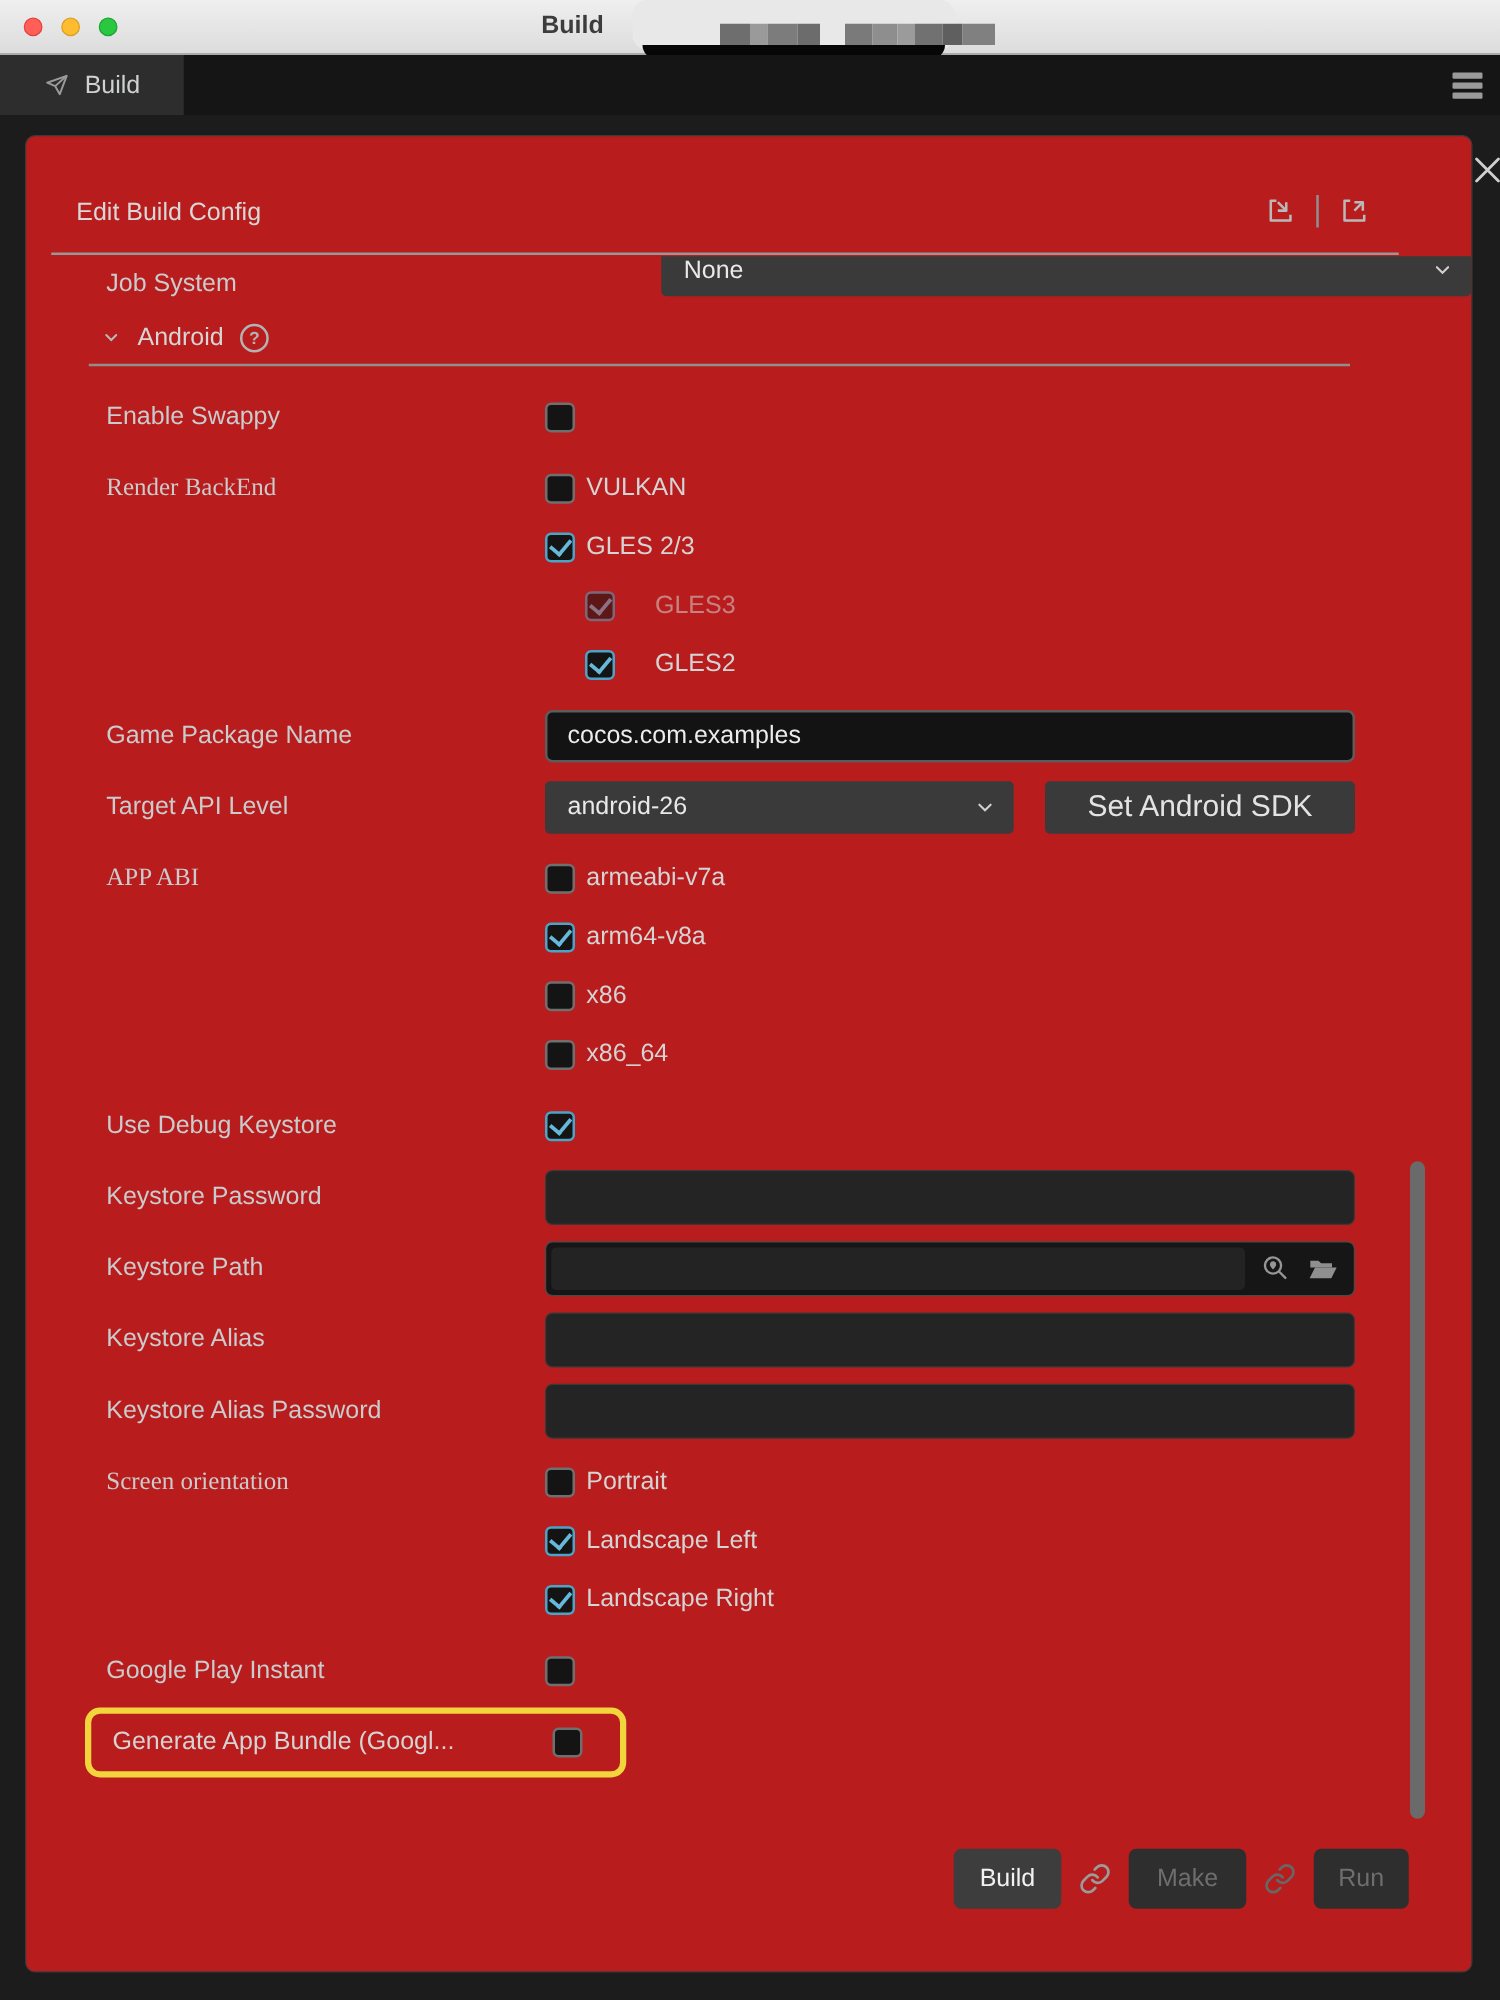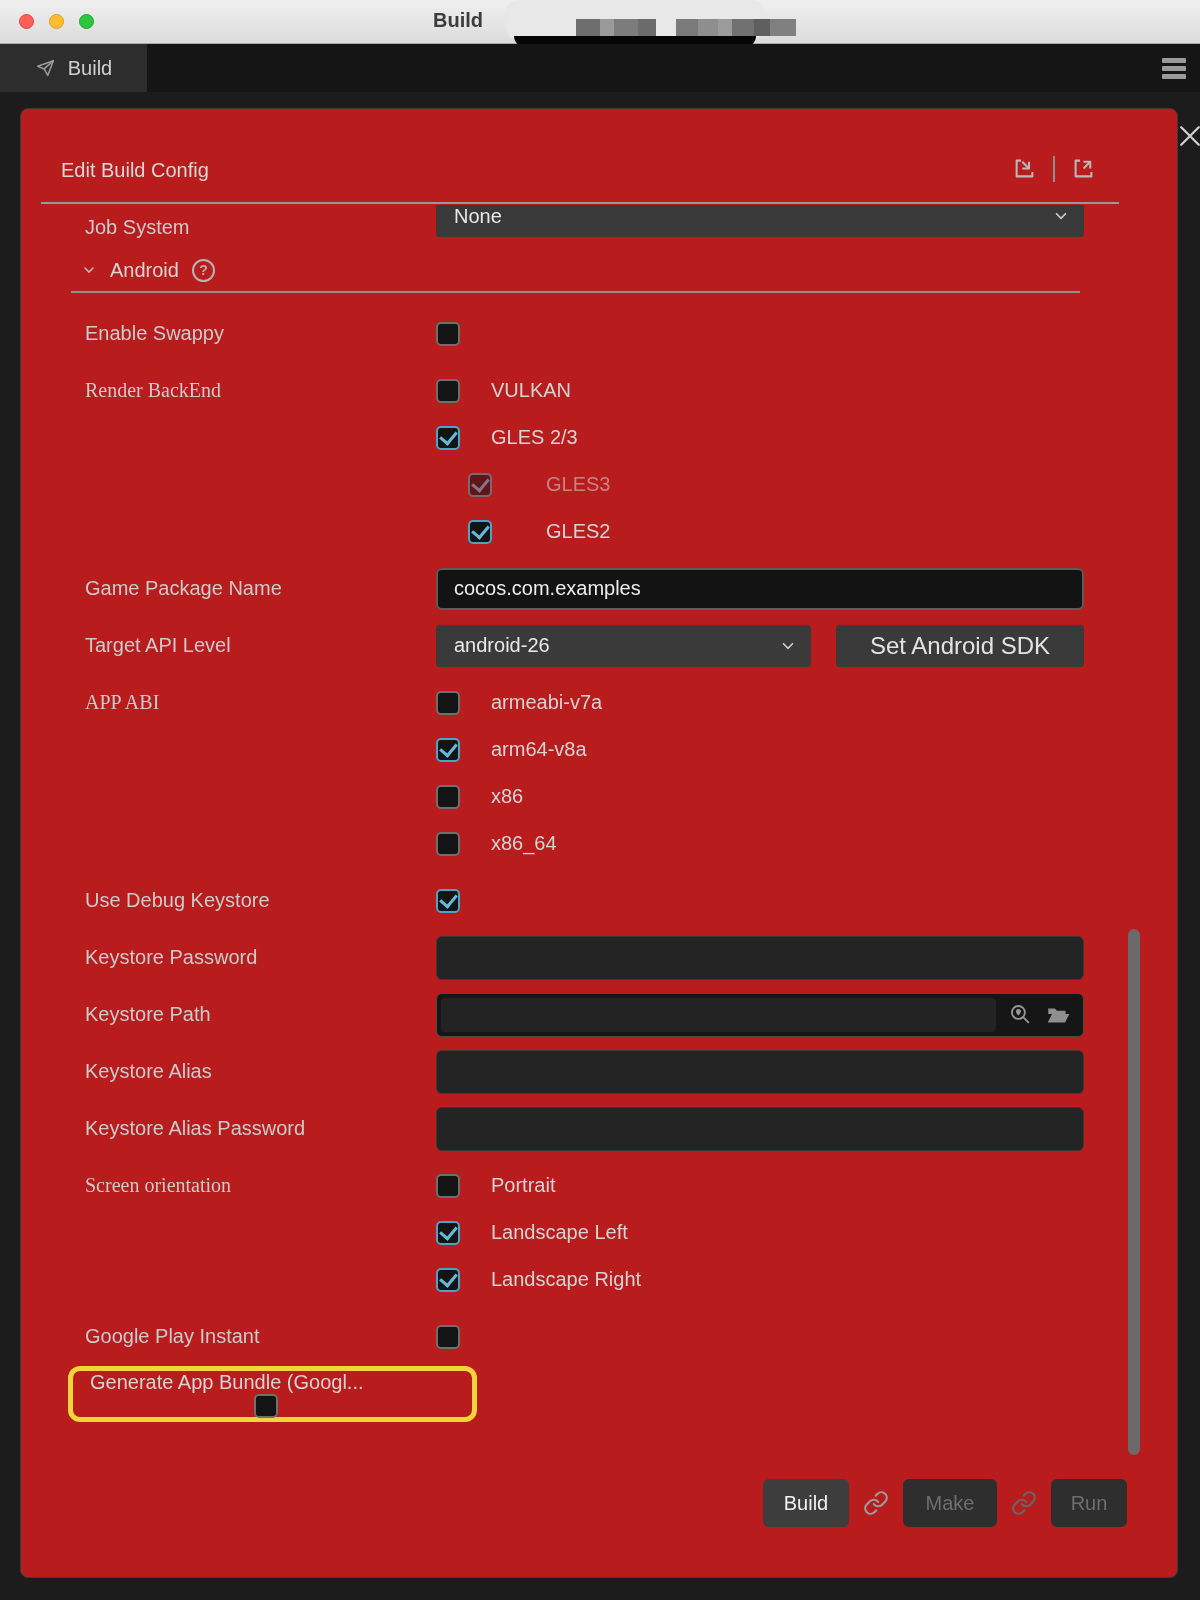--- a/index.html
+++ b/index.html
@@ -43,37 +43,37 @@
   .close-x { position:absolute; top:12px; right:-28px; width:30px; height:30px; cursor:pointer; }
   .hdr-icons { position:absolute; top:46px; right:22px; display:flex; align-items:center;
     gap:15px; }
   .hdr-divider { width:2px; height:26px; background:#8f8f8f; }
 
   
   .form { position:absolute; top:96px; left:0; right:0; height:1230px; overflow:hidden; }
   .row { display:flex; align-items:center; padding-left:64px; height:57px; }
   .row.first { margin-top:12px; }
   .label-cell { width:351px; font-size:20px; color:#c9cbcc; flex:none; }
-  .job-row { height:44px; }
+  .job-row { height:44px;justify-content:space-between; }
   .job-row .select { margin-top:-10px; align-self:flex-start; }
 
   .section-row { height:44px; margin:0 97px 0 50px; border-bottom:2px solid #8f8f8f;
     display:flex; align-items:center; gap:13px; padding-left:10px; }
   .section-title { font-size:20px; font-weight:500; color:#d6d6d6; }
   .help-badge { width:23px; height:23px; border:2px solid #b3b3b3; border-radius:50%;
     color:#b3b3b3; font-size:14px; font-weight:700; display:flex; align-items:center;
     justify-content:center; }
 
   .grp { display:flex; padding-left:64px; margin:5px 0; }
   .grp .label-cell { height:47px; display:flex; align-items:center;font-family:Liberation Serif, serif; }
   .opts { display:flex; flex-direction:column; }
   .opt { height:47px; display:flex; align-items:center; }
   .opt.indent { margin-left:32px;gap:23px; }
   .opt.dim { opacity:.55; }
-  .opt-label { font-size:20px; color:#d4d4d4; margin-left:31px; }
+  .opt-label { font-size:20px; color:#d4d4d4; margin-left:9px; }
 
   .checkbox { width:24px; height:24px; border:2px solid #6f6f6f; border-radius:5px;
     background:#141414; position:relative; flex:none; cursor:pointer; }
   .checkbox.checked { border-color:#4aa4c8; }
   .checkbox.checked::after { content:""; position:absolute; left:5px; top:0px; width:8px;
     height:13px; border-right:3px solid #66b9da; border-bottom:3px solid #66b9da;
     transform:rotate(40deg); }
 
   .select { width:648px; height:42px; background:#3a3a3a; border-radius:4px; position:relative;
     display:flex; align-items:center; padding:0 18px; font-size:20px; color:#e9e9e9;
@@ -92,21 +92,21 @@
     border-radius:6px; display:flex; align-items:center; padding:4px; }
   .path-field { flex:1; align-self:stretch; background:#232323; border-radius:4px;
     border:none; color:#ececec; font-size:20px; padding:0 12px; outline:none;
     font-family:"Liberation Sans", sans-serif; }
   .path-icons { display:flex; align-items:center; gap:12px; padding:0 8px 0 12px; }
 
   .btn { height:42px; background:#3a3a3a; border-radius:4px; border:none; color:#e3e3e3;
     font-size:24px; padding:0 22px; font-family:"Liberation Sans", sans-serif; cursor:pointer; }
   .sdk-btn { width:248px; margin-left:25px; }
 
-  .hl-wrap { display:flex; align-items:center;flex-direction:column; }
+  .hl-wrap { display:flex; align-items:center; }
   .hl-wrap.highlighted { border:5px solid #f2d53c; border-radius:12px; height:56px;
     padding:0 30px 0 17px; }
   .hl-wrap .bundle-label { width:352px; font-size:20px; color:#d4d4d4; }
   .row.bundle { padding-left:47px; }
 
   
   .footer { position:absolute; right:50px; bottom:50px; display:flex; align-items:center;
     gap:14px; }
   .f-btn { height:48px; border:none; border-radius:6px; font-size:20px;
     font-family:"Liberation Sans", sans-serif; cursor:pointer; }

